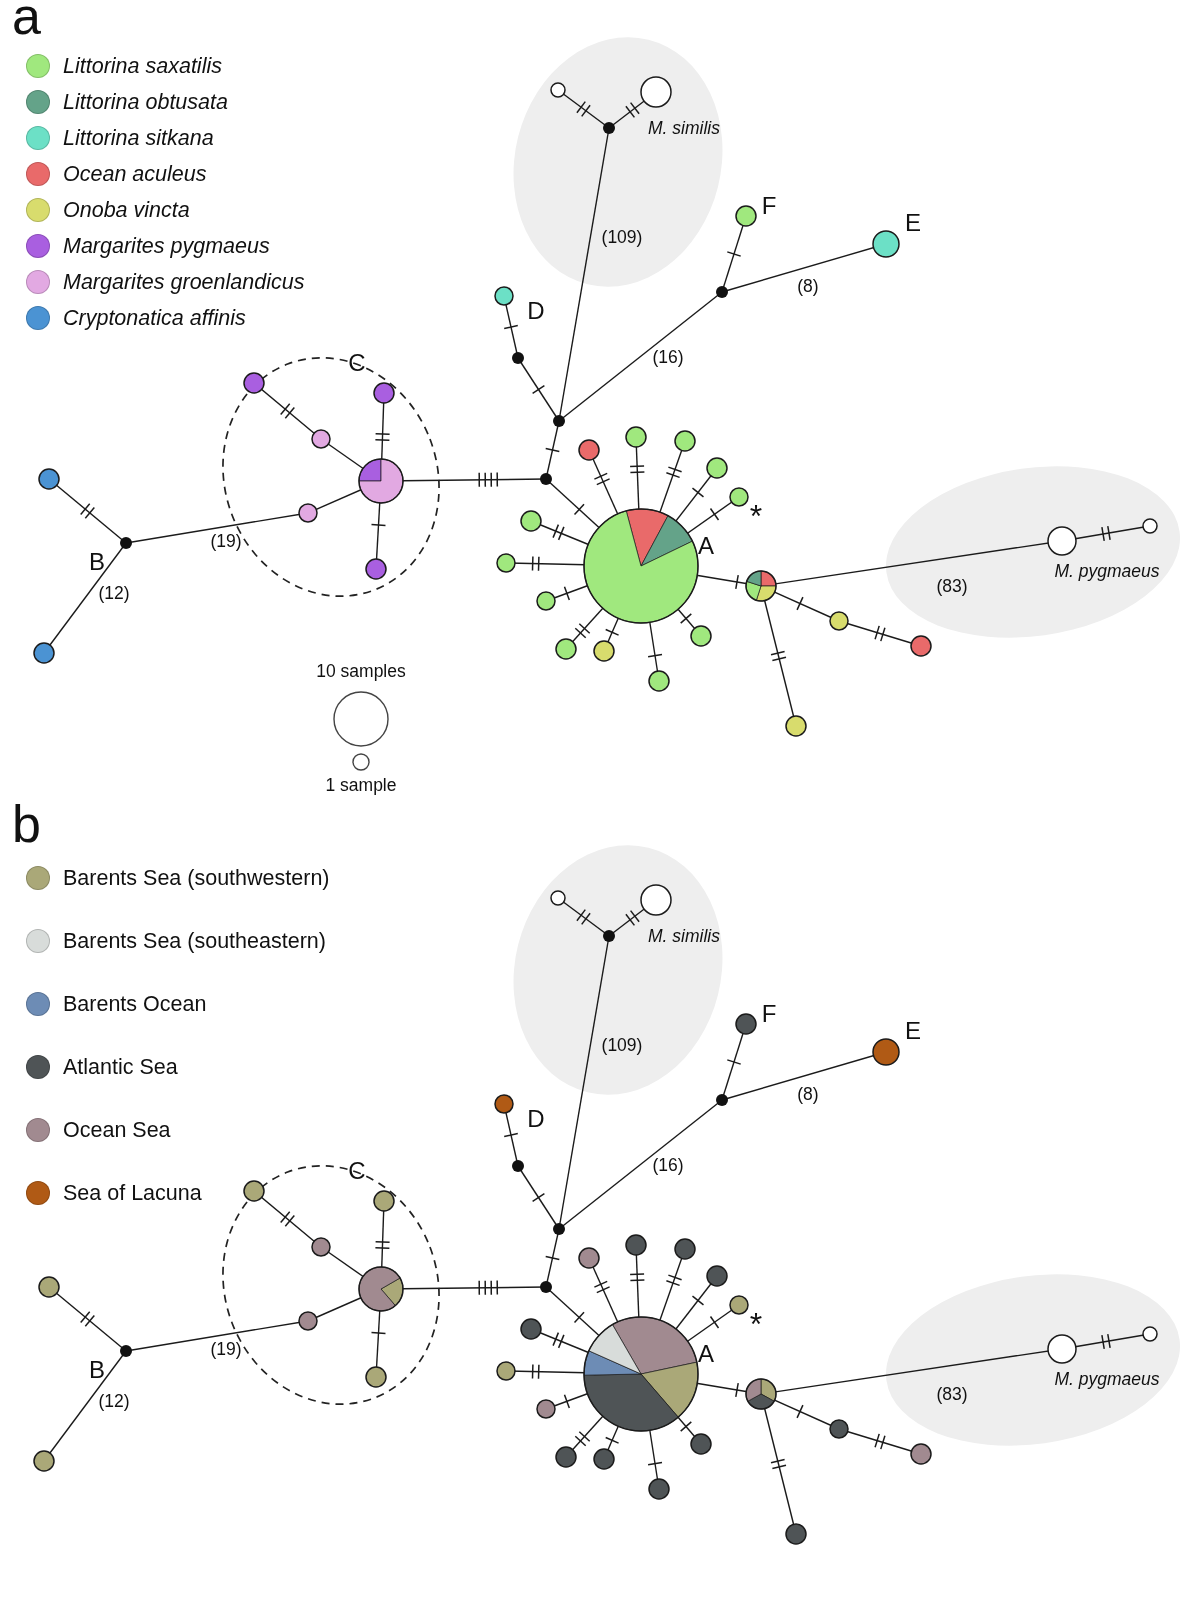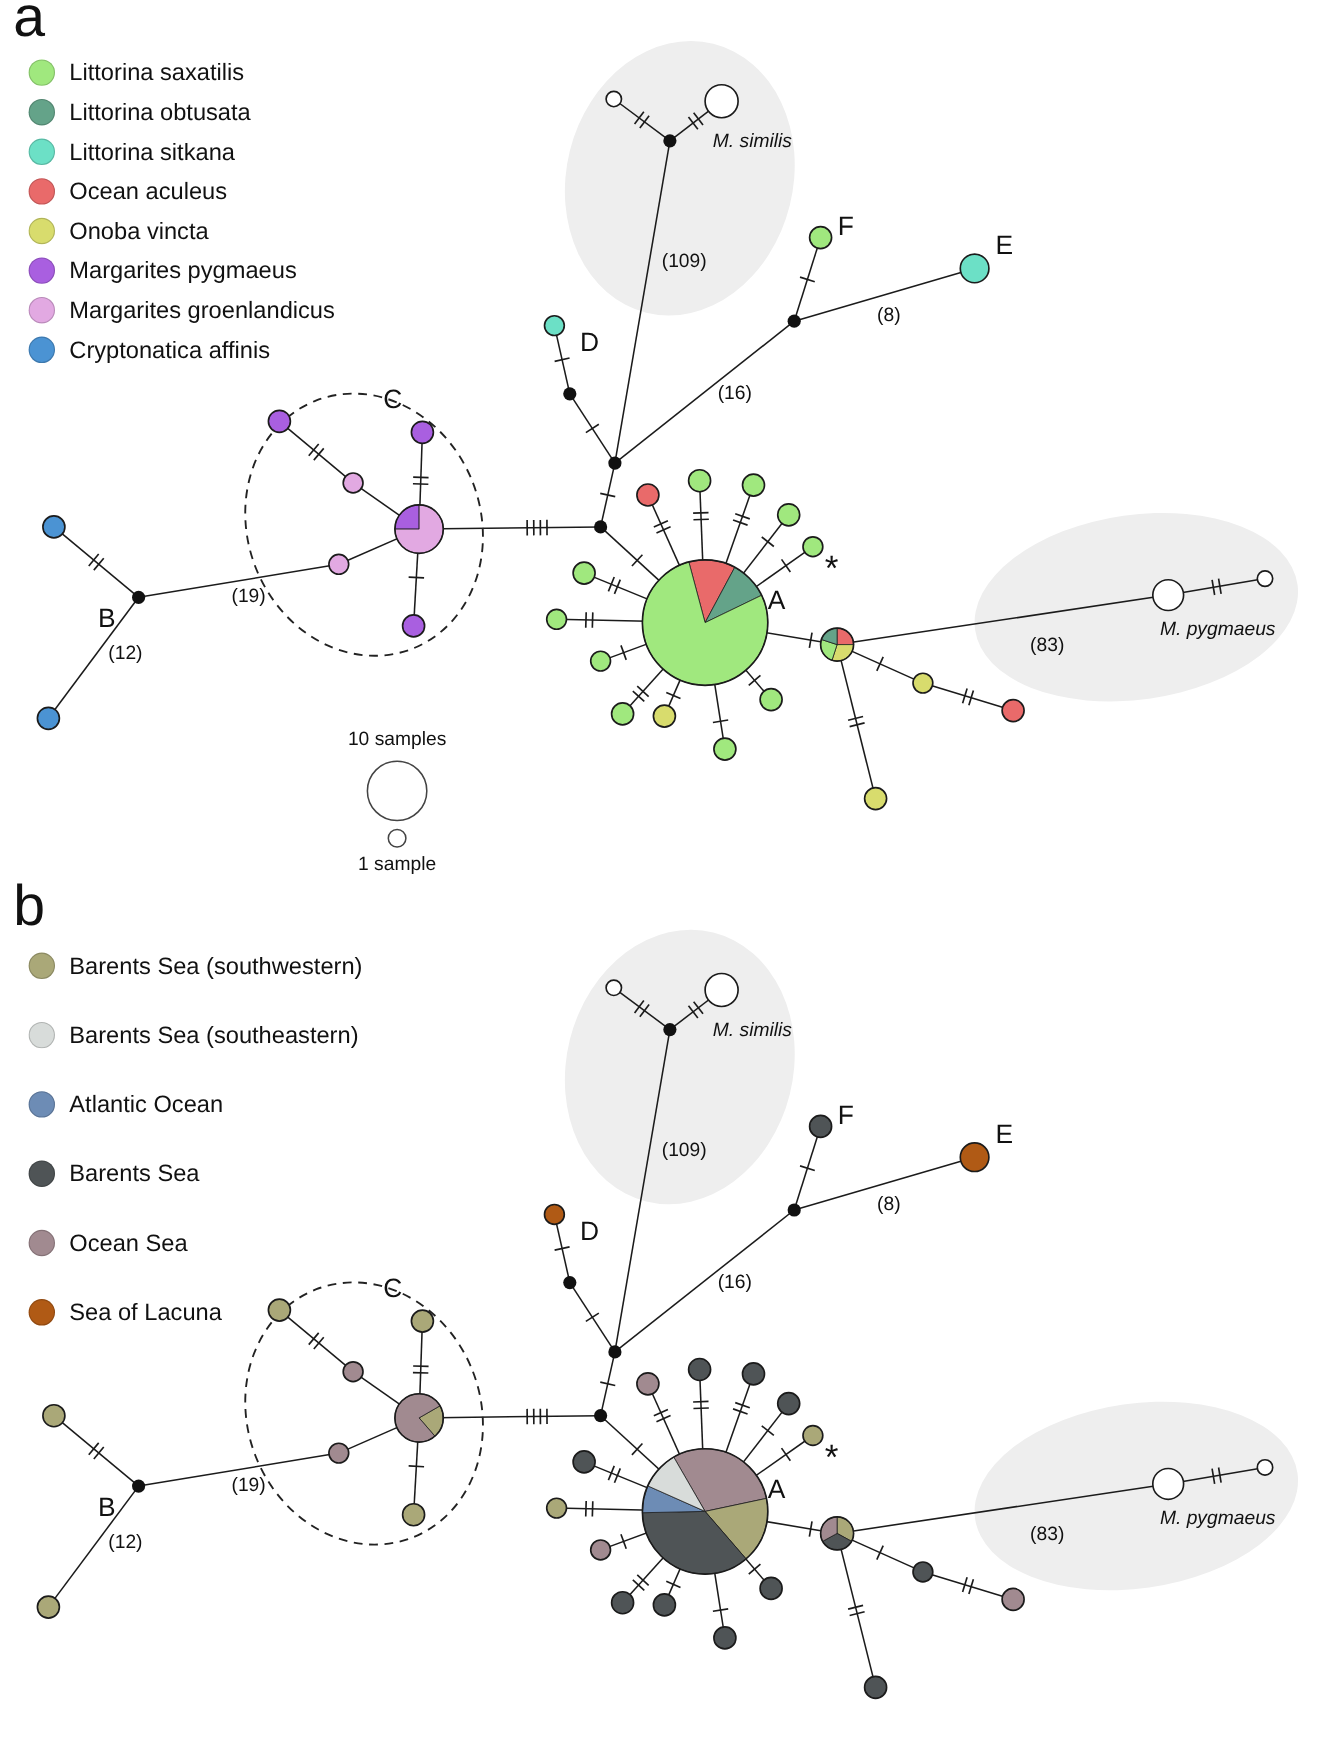--- a/index.html
+++ b/index.html
@@ -10,21 +10,21 @@
   #panel-b{top:808px;height:790px;}
   svg.net{position:absolute;left:0;top:0;display:block;}
   svg text{font-family:"Liberation Sans",sans-serif;}
   .panel-letter{position:absolute;left:12px;top:-12px;font-size:52px;line-height:1.1;font-weight:400;color:#111;}
   .legend{position:absolute;left:26px;display:flex;flex-direction:column;gap:12px;z-index:2;}
   #panel-a .legend{top:54px;}
   #panel-b .legend{top:58px;gap:39px;}
   .legend-row{display:flex;align-items:center;gap:13px;height:24px;}
   .legend-dot{width:24px;height:24px;border-radius:50%;flex:0 0 auto;box-shadow:inset 0 0 0 1px rgba(0,0,0,.18);}
   .legend-label{font-size:21.5px;white-space:nowrap;color:#111;}
-  .legend-label.it{text-align:right;}
+  .legend-label.it{font-style:italic;text-align:right;}
 </style>
 </head>
 <body>
 
 <div id="figure">
 
   <div class="panel" id="panel-a">
     <svg class="net" id="net-a" width="1200" height="808" viewBox="0 0 1200 808">
         <ellipse cx="618" cy="162" rx="103" ry="126" transform="rotate(14 618 162)" fill="#eeeeee"></ellipse>
         <ellipse cx="1033" cy="552" rx="148" ry="84" transform="rotate(-8 1033 552)" fill="#eeeeee"></ellipse>
@@ -385,25 +385,25 @@
         <div class="legend-row">
           <span class="legend-dot" style="background: rgb(170, 168, 120);"></span>
           <span class="legend-label">Barents Sea (southwestern)</span>
         </div>
         <div class="legend-row">
           <span class="legend-dot" style="background: rgb(216, 220, 218);"></span>
           <span class="legend-label">Barents Sea (southeastern)</span>
         </div>
         <div class="legend-row">
           <span class="legend-dot" style="background: rgb(109, 140, 181);"></span>
-          <span class="legend-label">Atlantic Ocean</span>
+          <span class="legend-label">Barents Ocean</span>
         </div>
         <div class="legend-row">
           <span class="legend-dot" style="background: rgb(79, 84, 86);"></span>
-          <span class="legend-label">Barents Sea</span>
+          <span class="legend-label">Atlantic Sea</span>
         </div>
         <div class="legend-row">
           <span class="legend-dot" style="background: rgb(161, 138, 144);"></span>
           <span class="legend-label">Ocean Sea</span>
         </div>
         <div class="legend-row">
           <span class="legend-dot" style="background: rgb(176, 90, 21);"></span>
           <span class="legend-label">Sea of Lacuna</span>
         </div>
       </div>

